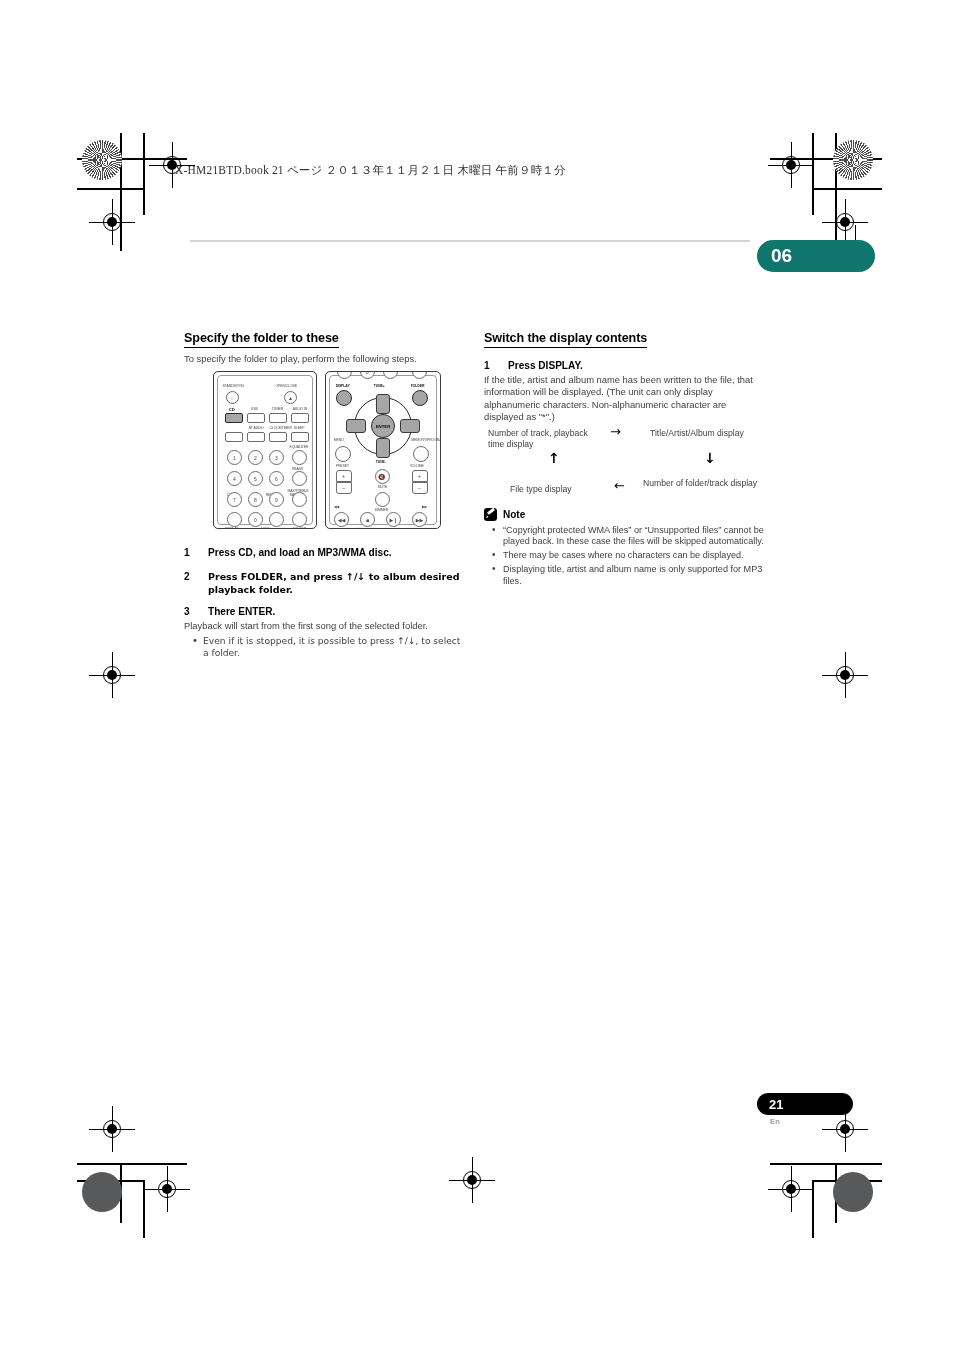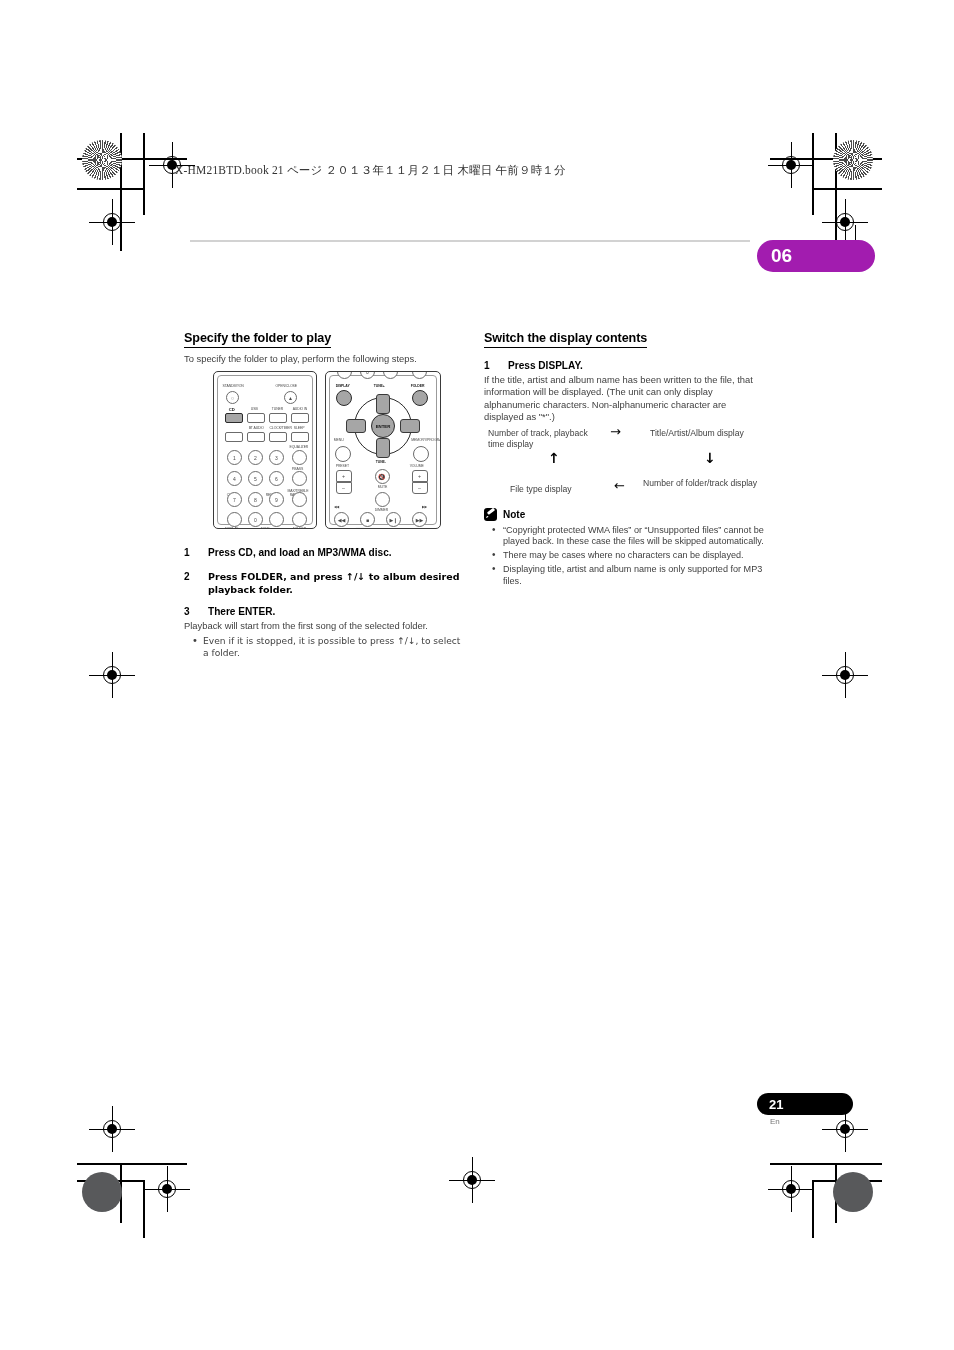--- a/index.html
+++ b/index.html
@@ -35,21 +35,21 @@
     position:absolute;left:190px;top:242px;width:560px;height:28px;
     border:1.6px solid #000;border-radius:14px;box-sizing:border-box;
     display:flex;align-items:center;
   }
   .titlebar .t{
     font-size:17.5px;font-weight:bold;margin-left:15px;letter-spacing:-.2px;color:#000;
   }
   .titlerule{position:absolute;left:190px;top:240px;width:560px;height:2px;background:#d2d2d2;}
   .chapnum{
     position:absolute;left:757px;top:240px;width:118px;height:32px;
-    background:#a21caf;border-radius:16px;color:#fff;
+    background:#0f766e;border-radius:16px;color:#fff;
     font-size:19px;font-weight:bold;display:flex;align-items:center;
     padding-left:14px;box-sizing:border-box;
   }
   .chaptick{position:absolute;left:855px;top:225px;width:1px;height:18px;background:#000;}
 
   
   .col{position:absolute;width:280px;}
   .colL{left:184px;top:328px;}
   .colR{left:484px;top:328px;}
 
@@ -220,21 +220,21 @@
       <div class="c2"></div>
     </div>
 
   <div class="bookhdr">X-HM21BTD.book   21 ページ   ２０１３年１１月２１日   木曜日   午前９時１分</div>
 
   <div class="titlerule"></div>
   <div class="chaptick"></div>
   <div class="chapnum">06</div>
 
   <div class="col colL">
-    <h2 class="sec">Specify the folder to play</h2>
+    <h2 class="sec">Specify the folder to these</h2>
     <p class="intro">To specify the folder to play, perform the following steps.</p>
 
     
     <div style="height:170px;"></div>
 
     <div class="step">
       <span class="n">1</span>
       <span class="s">Press CD, and load an MP3/WMA disc.</span>
     </div>
 

